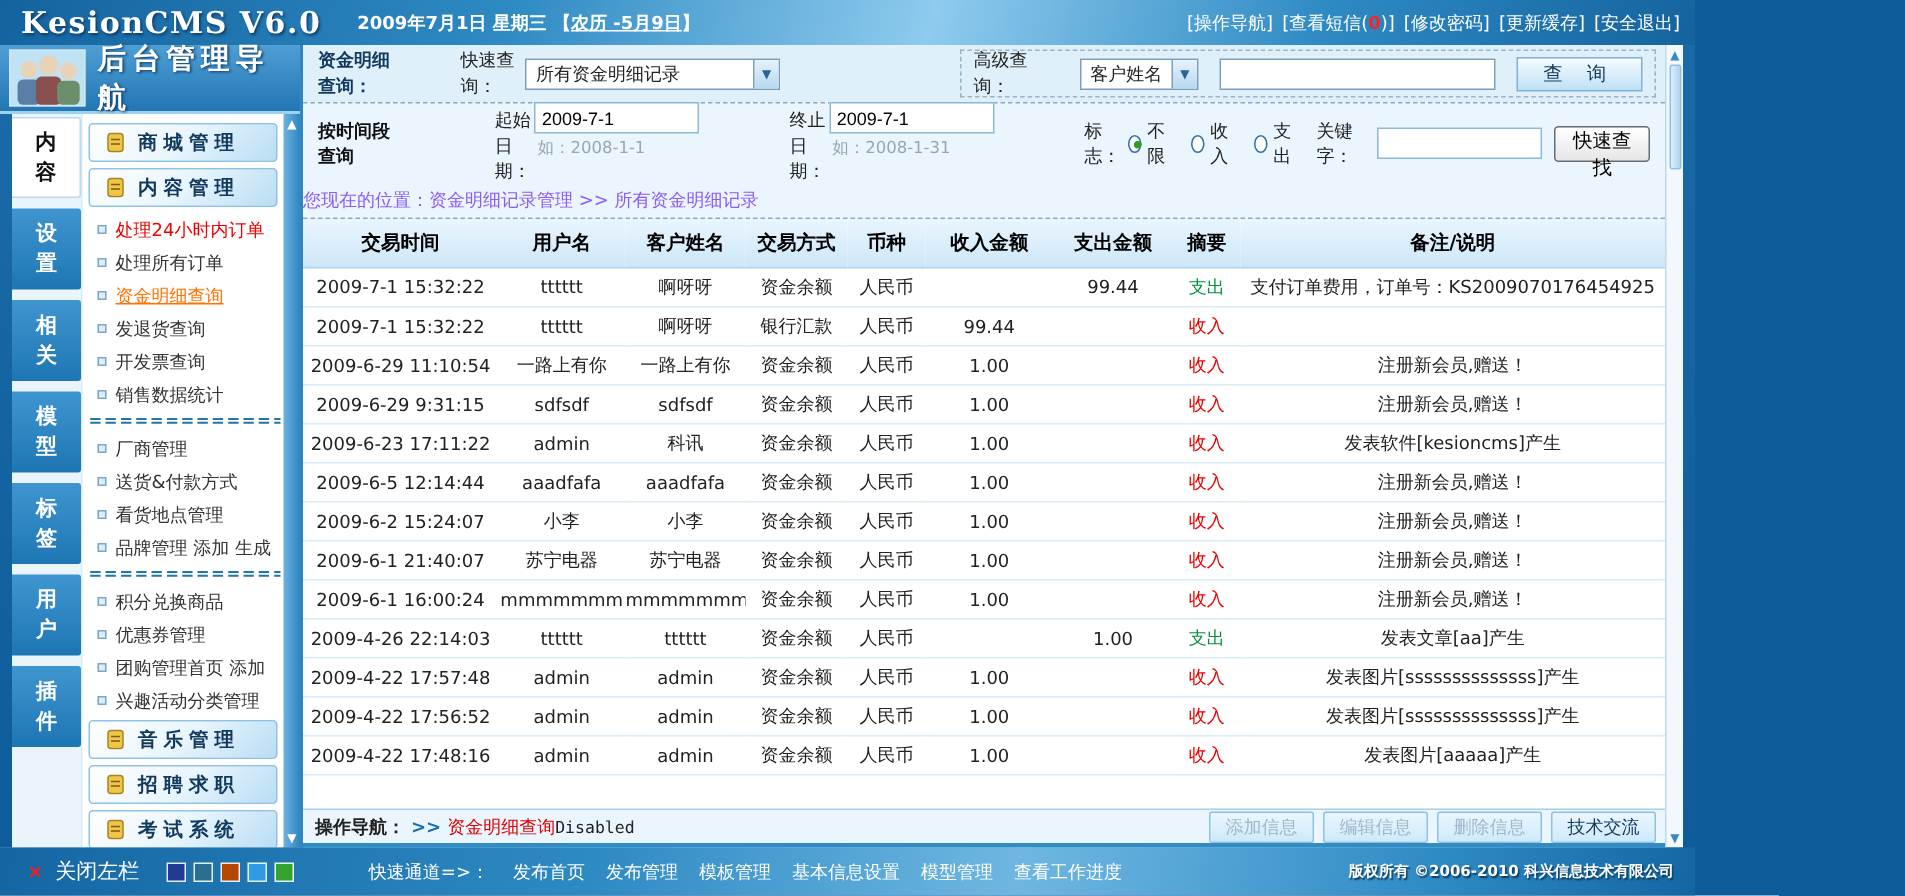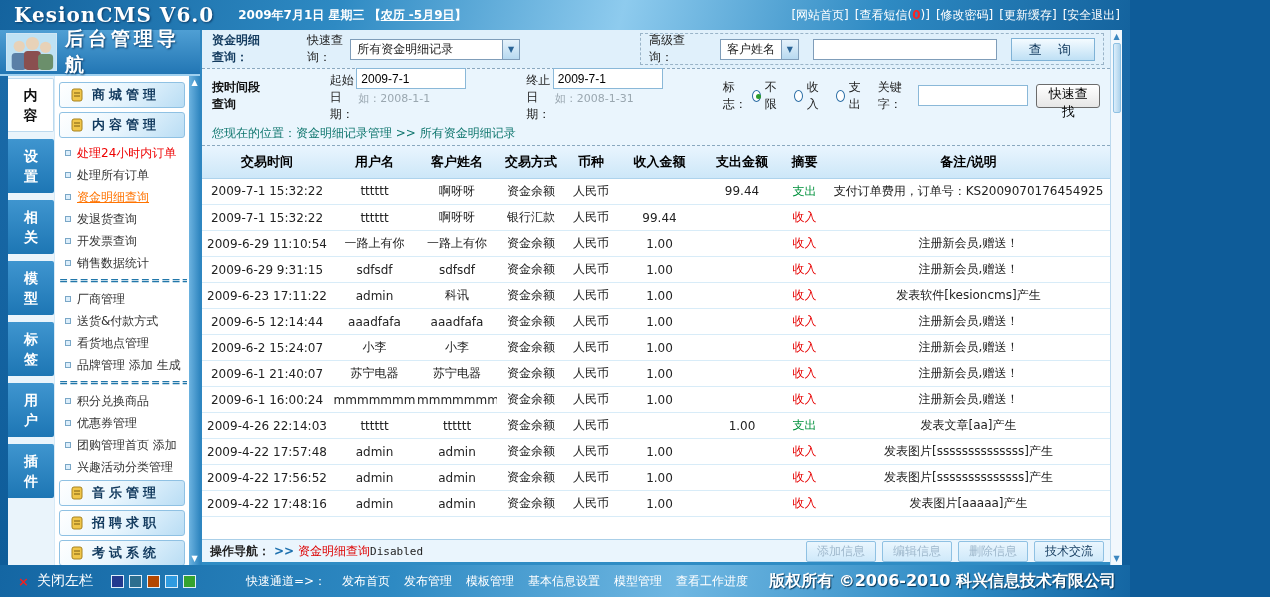--- a/index.html
+++ b/index.html
@@ -66,21 +66,21 @@
   .date-stack { display:flex; flex-direction:column; }
   .date-input { width:110px; height:21px; border:1px solid #8ab8d8; background:#fff; padding:0 4px; font-size:12px; }
   .hint { color:#9aa7b0; font-size:11px; margin-top:2px; padding-left:2px; }
   .flag-group { display:flex; align-items:center; gap:4px; margin-right:4px; }
   .radio { width:12px; height:12px; border:1px solid #2a6da5; border-radius:50%; background:#fff; position:relative; cursor:pointer; }
   .radio.checked::after { content:""; position:absolute; left:3px; top:3px; width:5px; height:5px; border-radius:50%; background:#2d9c2d; }
   .flag-lbl { margin-right:8px; }
   .kw-input { width:110px; height:21px; border:1px solid #8ab8d8; background:#fff; margin:0 8px 0 2px; padding:0 4px; }
   .btn-find { height:24px; padding:0 10px; border:1px solid #6b6b6b; border-radius:3px; background:linear-gradient(180deg,#ffffff,#e6e6e6); font-size:13px; cursor:pointer; margin-right:10px; }
 
-  .crumb { height:24px; flex:0 0 24px; background:#eaf5fd; display:flex; align-items:center; padding-left:10px; border-bottom:1px dashed #8aa8bf; color:#0f766e; }
+  .crumb { height:24px; flex:0 0 24px; background:#eaf5fd; display:flex; align-items:center; border-bottom:1px dashed #8aa8bf; color:#8b5cf6; }
 
   table.grid { width:100%; border-collapse:collapse; table-layout:fixed; }
   .grid thead th { height:32px; background:linear-gradient(180deg,#e9f5fe,#cde7f8); font-size:13px; font-weight:bold; color:#000; border-bottom:1px solid #aed3ec; }
   .grid td { height:26px; border-bottom:1px solid #d8ecf8; text-align:center; color:#222; white-space:nowrap; overflow:hidden; }
   .grid .flag-in { color:#e60000; }
   .grid .flag-out { color:#00913c; }
   .tbody-wrap { flex:1; overflow:hidden; }
 
   .ops-bar { height:26px; flex:0 0 26px; background:#eaf5fd; border-top:1px solid #aacfe8; border-bottom:3px solid #2f8cc4;
     display:flex; align-items:center; padding:0 6px 0 8px; }
@@ -101,32 +101,32 @@
   
   .footer { height:32px; flex:0 0 32px; display:flex; align-items:center; color:#fff;
     background:linear-gradient(100deg,#1466a3 0%,#2e8ac3 35%,#6fb7e2 60%,#2e8ac3 85%,#1466a3 100%); }
   .close-x { color:#ee2222; font-weight:bold; margin:0 8px 0 18px; font-size:13px; }
   .close-lbl { font-size:14px; margin-right:18px; cursor:pointer; }
   .sq-row { display:flex; gap:5px; margin-right:50px; }
   .sq { width:13px; height:13px; border:1px solid #dfeffb; cursor:pointer; }
   .quick { display:flex; align-items:center; gap:14px; font-size:12px; }
   .quick .qlbl { margin-right:2px; }
   .quick a { color:#fff; text-decoration:none; cursor:pointer; }
-  .copyright { margin-left:auto; margin-right:14px; font-weight:bold; font-size:16px; text-shadow:1px 1px 1px #0a3a5c;padding-left:11px; }
+  .copyright { margin-left:auto; margin-right:14px; font-weight:bold; font-size:10px; text-shadow:1px 1px 1px #0a3a5c;padding-left:11px; }
 </style>
 </head>
 <body>
 
 <div class="app">
 
   <div class="top-header">
     <div class="logo">KesionCMS V6.0</div>
     <div class="hdr-date"><span>2009年7月1日 星期三 【</span><span class="lunar">农历 -5月9日</span><span>】</span></div>
     <div class="hdr-links">
-        <span class="hdr-link"><span>[网站首页]</span></span>
+        <span class="hdr-link"><span>[操作导航]</span></span>
         <span class="hdr-link"><span>[查看短信(</span><span class="cnt">0</span><span>)]</span></span>
         <span class="hdr-link"><span>[修改密码]</span></span>
         <span class="hdr-link"><span>[更新缓存]</span></span>
         <span class="hdr-link"><span>[安全退出]</span></span>
       </div>
   </div>
 
   <div class="main">
 
     <div class="sidebar">

